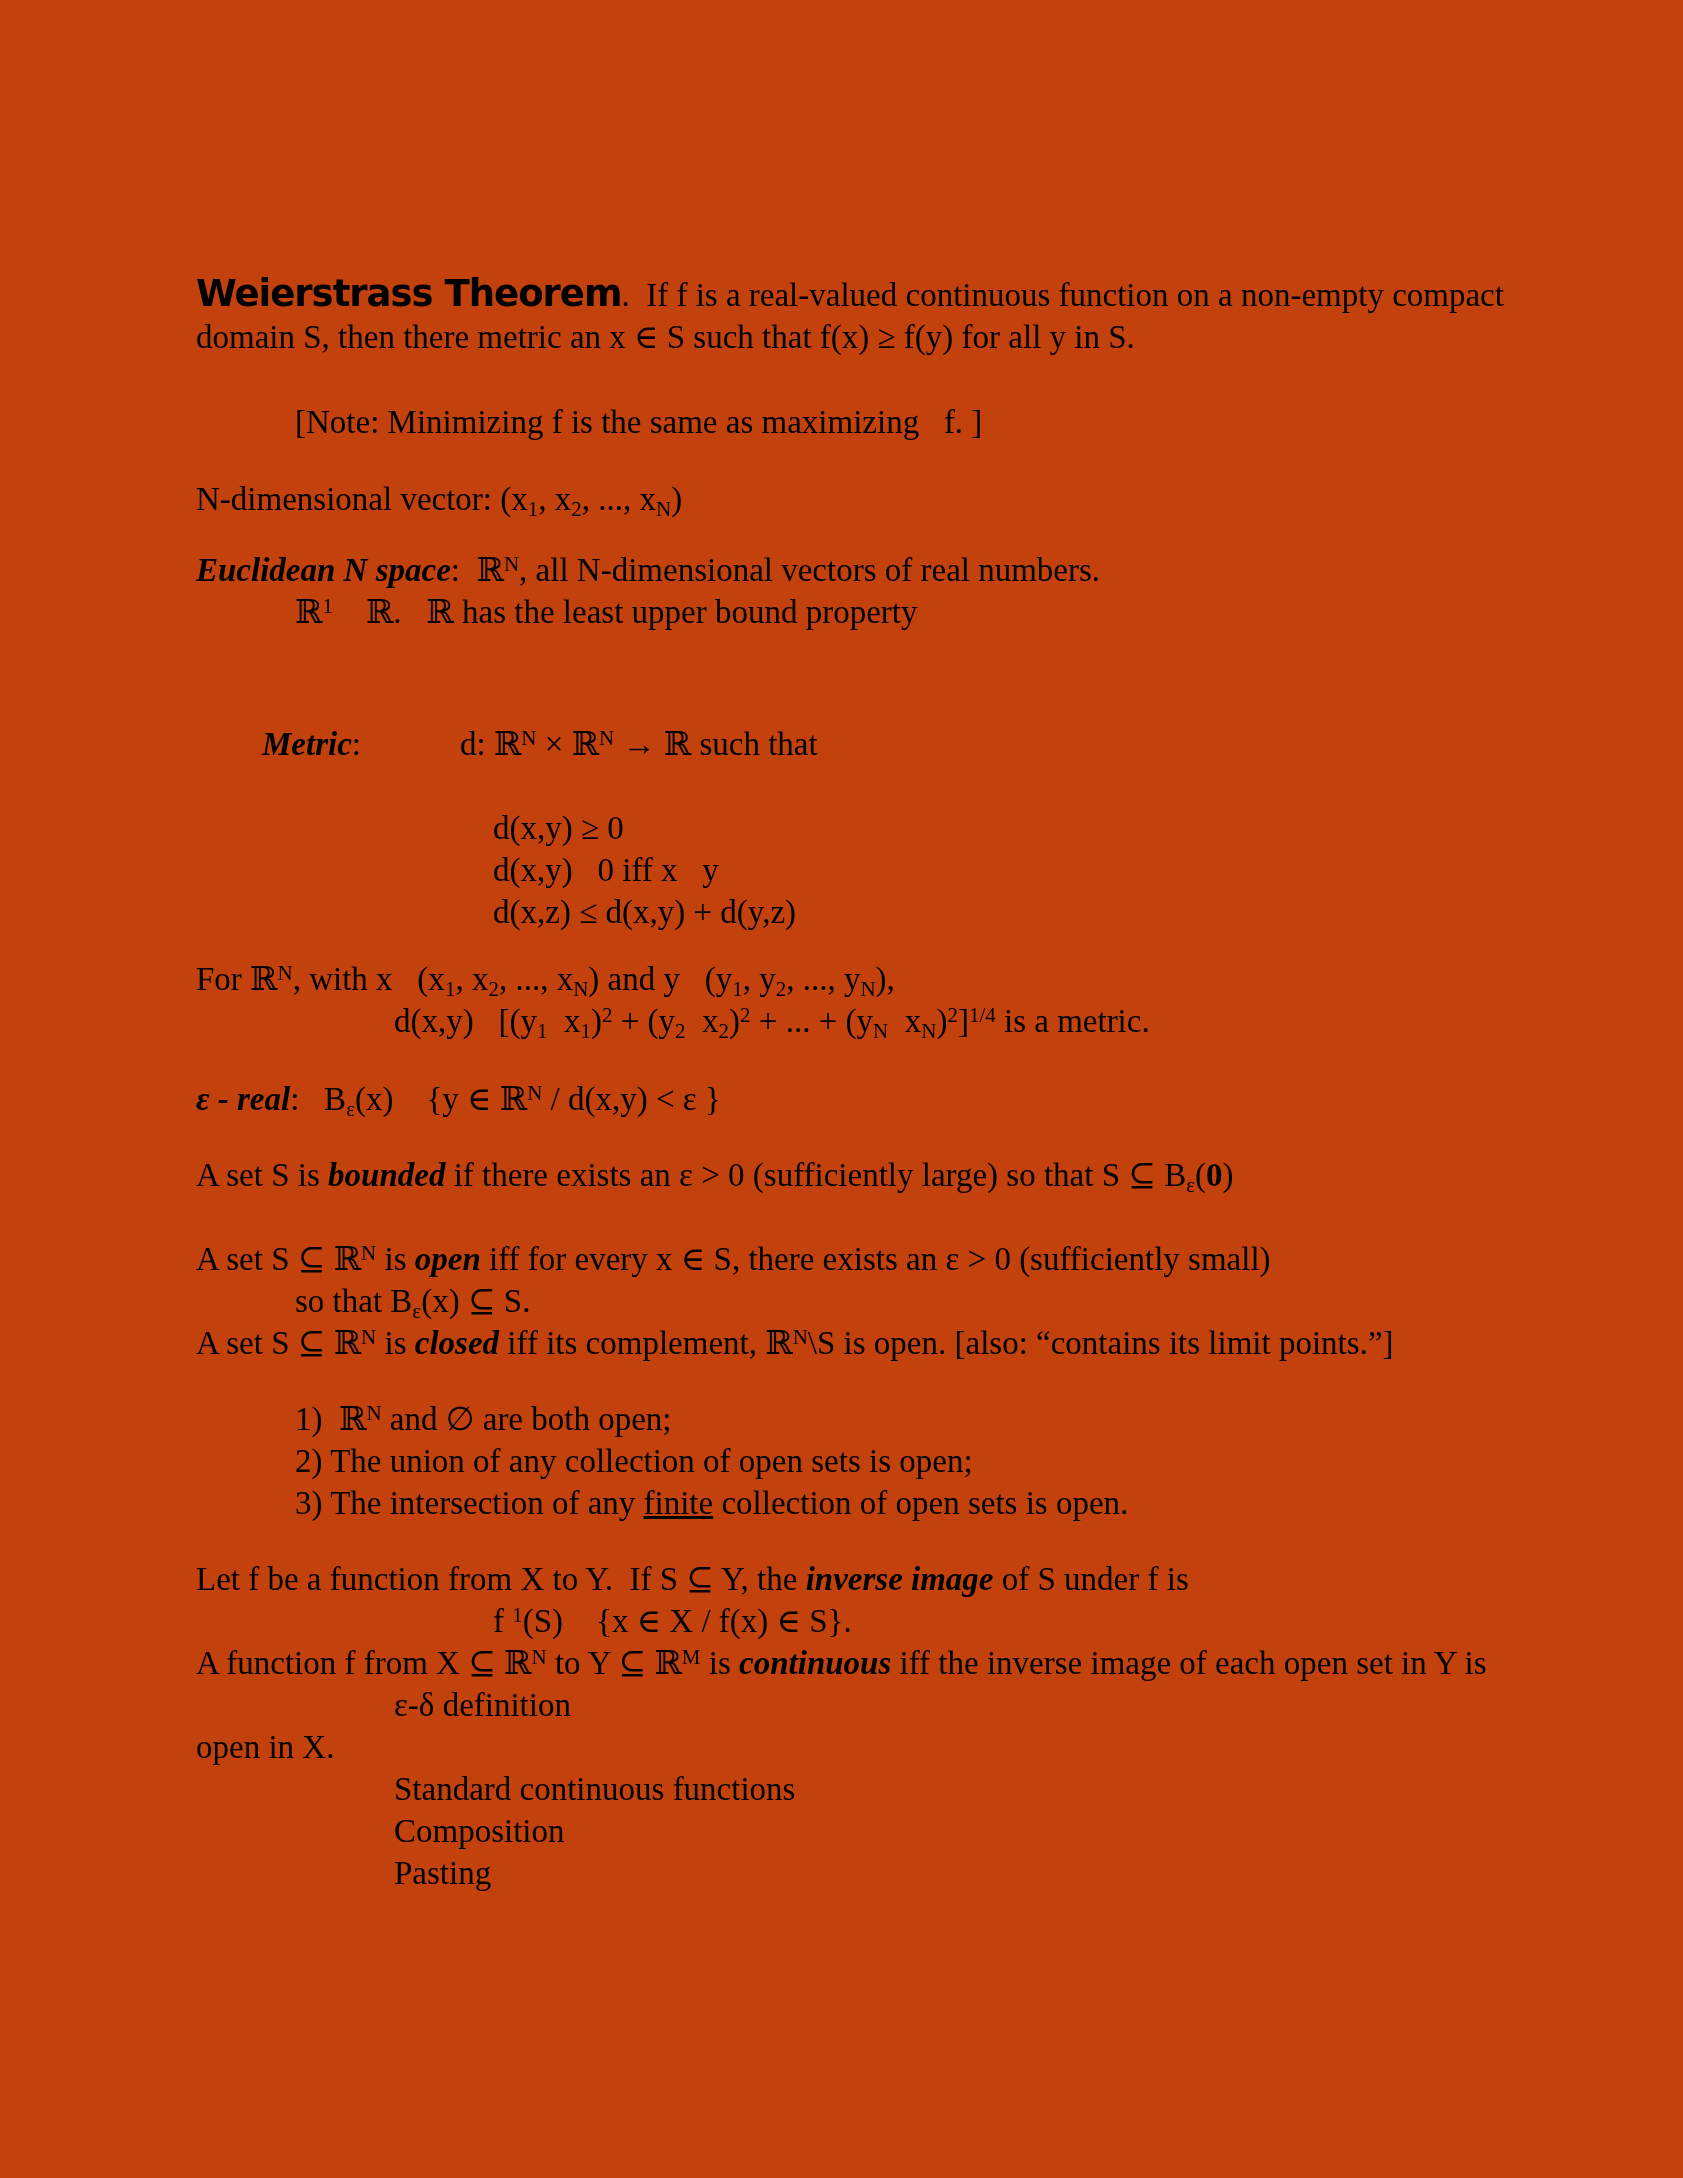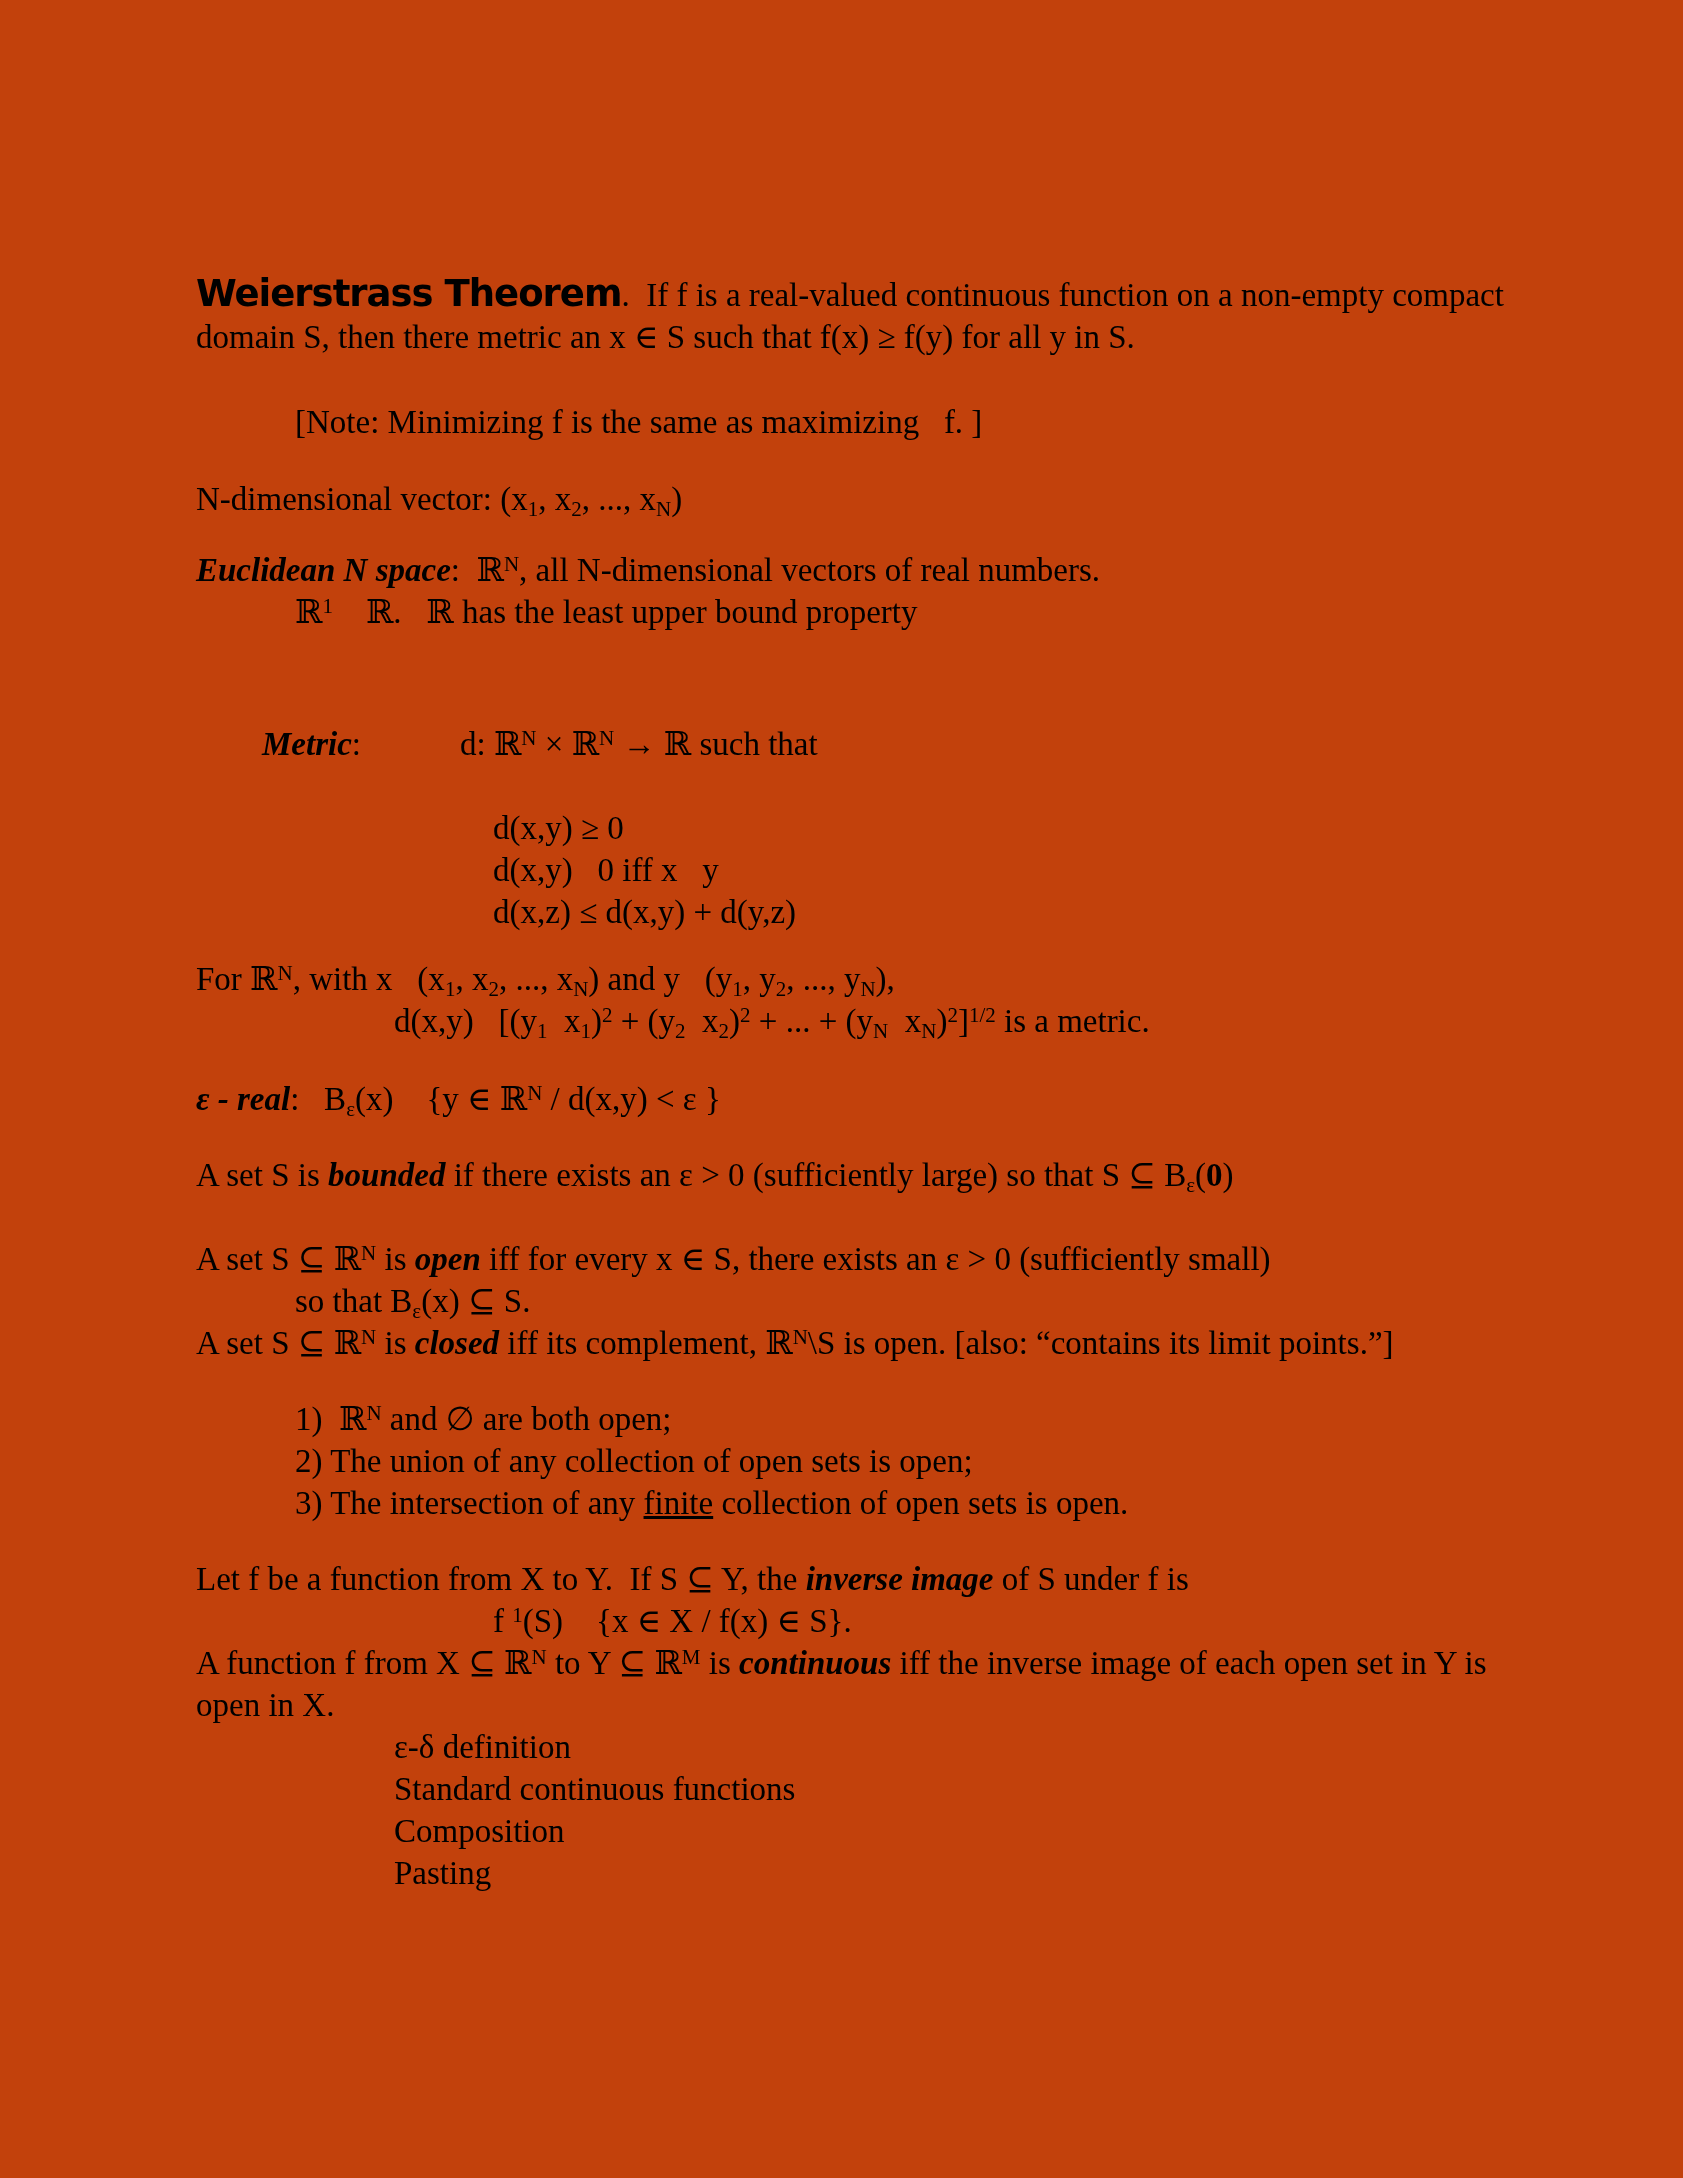--- a/index.html
+++ b/index.html
@@ -73,21 +73,21 @@
       <div class="line">
         <span class="tab-label"><span class="s-bi">Metric</span>:</span><span>d: ℝ<sup>N</sup> × ℝ<sup>N</sup> → ℝ such that</span>
       </div>
       <div class="line ind3">d(x,y) ≥ 0</div>
       <div class="line ind3">d(x,y)   0 iff x   y</div>
       <div class="line ind3">d(x,z) ≤ d(x,y) + d(y,z)</div>
     </div>
 
     <div class="para" style="margin-top:25px">
       <div class="line">For ℝ<sup>N</sup>, with x   (x<sub>1</sub>, x<sub>2</sub>, ..., x<sub>N</sub>) and y   (y<sub>1</sub>, y<sub>2</sub>, ..., y<sub>N</sub>),</div>
-      <div class="line ind2">d(x,y)   [(y<sub>1</sub>  x<sub>1</sub>)<sup>2</sup> + (y<sub>2</sub>  x<sub>2</sub>)<sup>2</sup> + ... + (y<sub>N</sub>  x<sub>N</sub>)<sup>2</sup>]<sup>1/2</sup> is a metric.</div>
+      <div class="line ind2">d(x,y)   [(y<sub>1</sub>  x<sub>1</sub>)<sup>2</sup> + (y<sub>2</sub>  x<sub>2</sub>)<sup>2</sup> + ... + (y<sub>N</sub>  x<sub>N</sub>)<sup>2</sup>]<sup>1/4</sup> is a metric.</div>
     </div>
 
     <div class="para" style="margin-top:36px">
       <div class="line"><span class="s-bi">ε - real</span>:   B<sub>ε</sub>(x)    {y ∈ ℝ<sup>N</sup> / d(x,y) &lt; ε }</div>
     </div>
 
     <div class="para" style="margin-top:34px">
       <div class="line">A set S is <span class="s-bi">bounded</span> if there exists an ε &gt; 0 (sufficiently large) so that S ⊆ B<sub>ε</sub>(<span class="s-b">0</span>)</div>
     </div>
 
@@ -104,22 +104,22 @@
     </div>
 
 
     <div class="para" style="margin-top:34px">
       <div class="line">Let f be a function from X to Y.  If S ⊆ Y, the <span class="s-bi">inverse image</span> of S under f is</div>
       <div class="line ind3">f <sup>1</sup>(S)    {x ∈ X / f(x) ∈ S}.</div>
     </div>
 
     <div class="para" style="">
       <div class="line">A function f from X ⊆ ℝ<sup>N</sup> to Y ⊆ ℝ<sup>M</sup> is <span class="s-bi">continuous</span> iff the inverse image of each open set in Y is</div>
+      <div class="line ind2">ε-δ definition</div>
       <div class="line">open in X.</div>
-      <div class="line ind2">ε-δ definition</div>
       <div class="line ind2">Standard continuous functions</div>
       <div class="line ind2">Composition</div>
       <div class="line ind2">Pasting</div>
     </div>
 
   </div>
 </div>
 
 
 </body></html>

